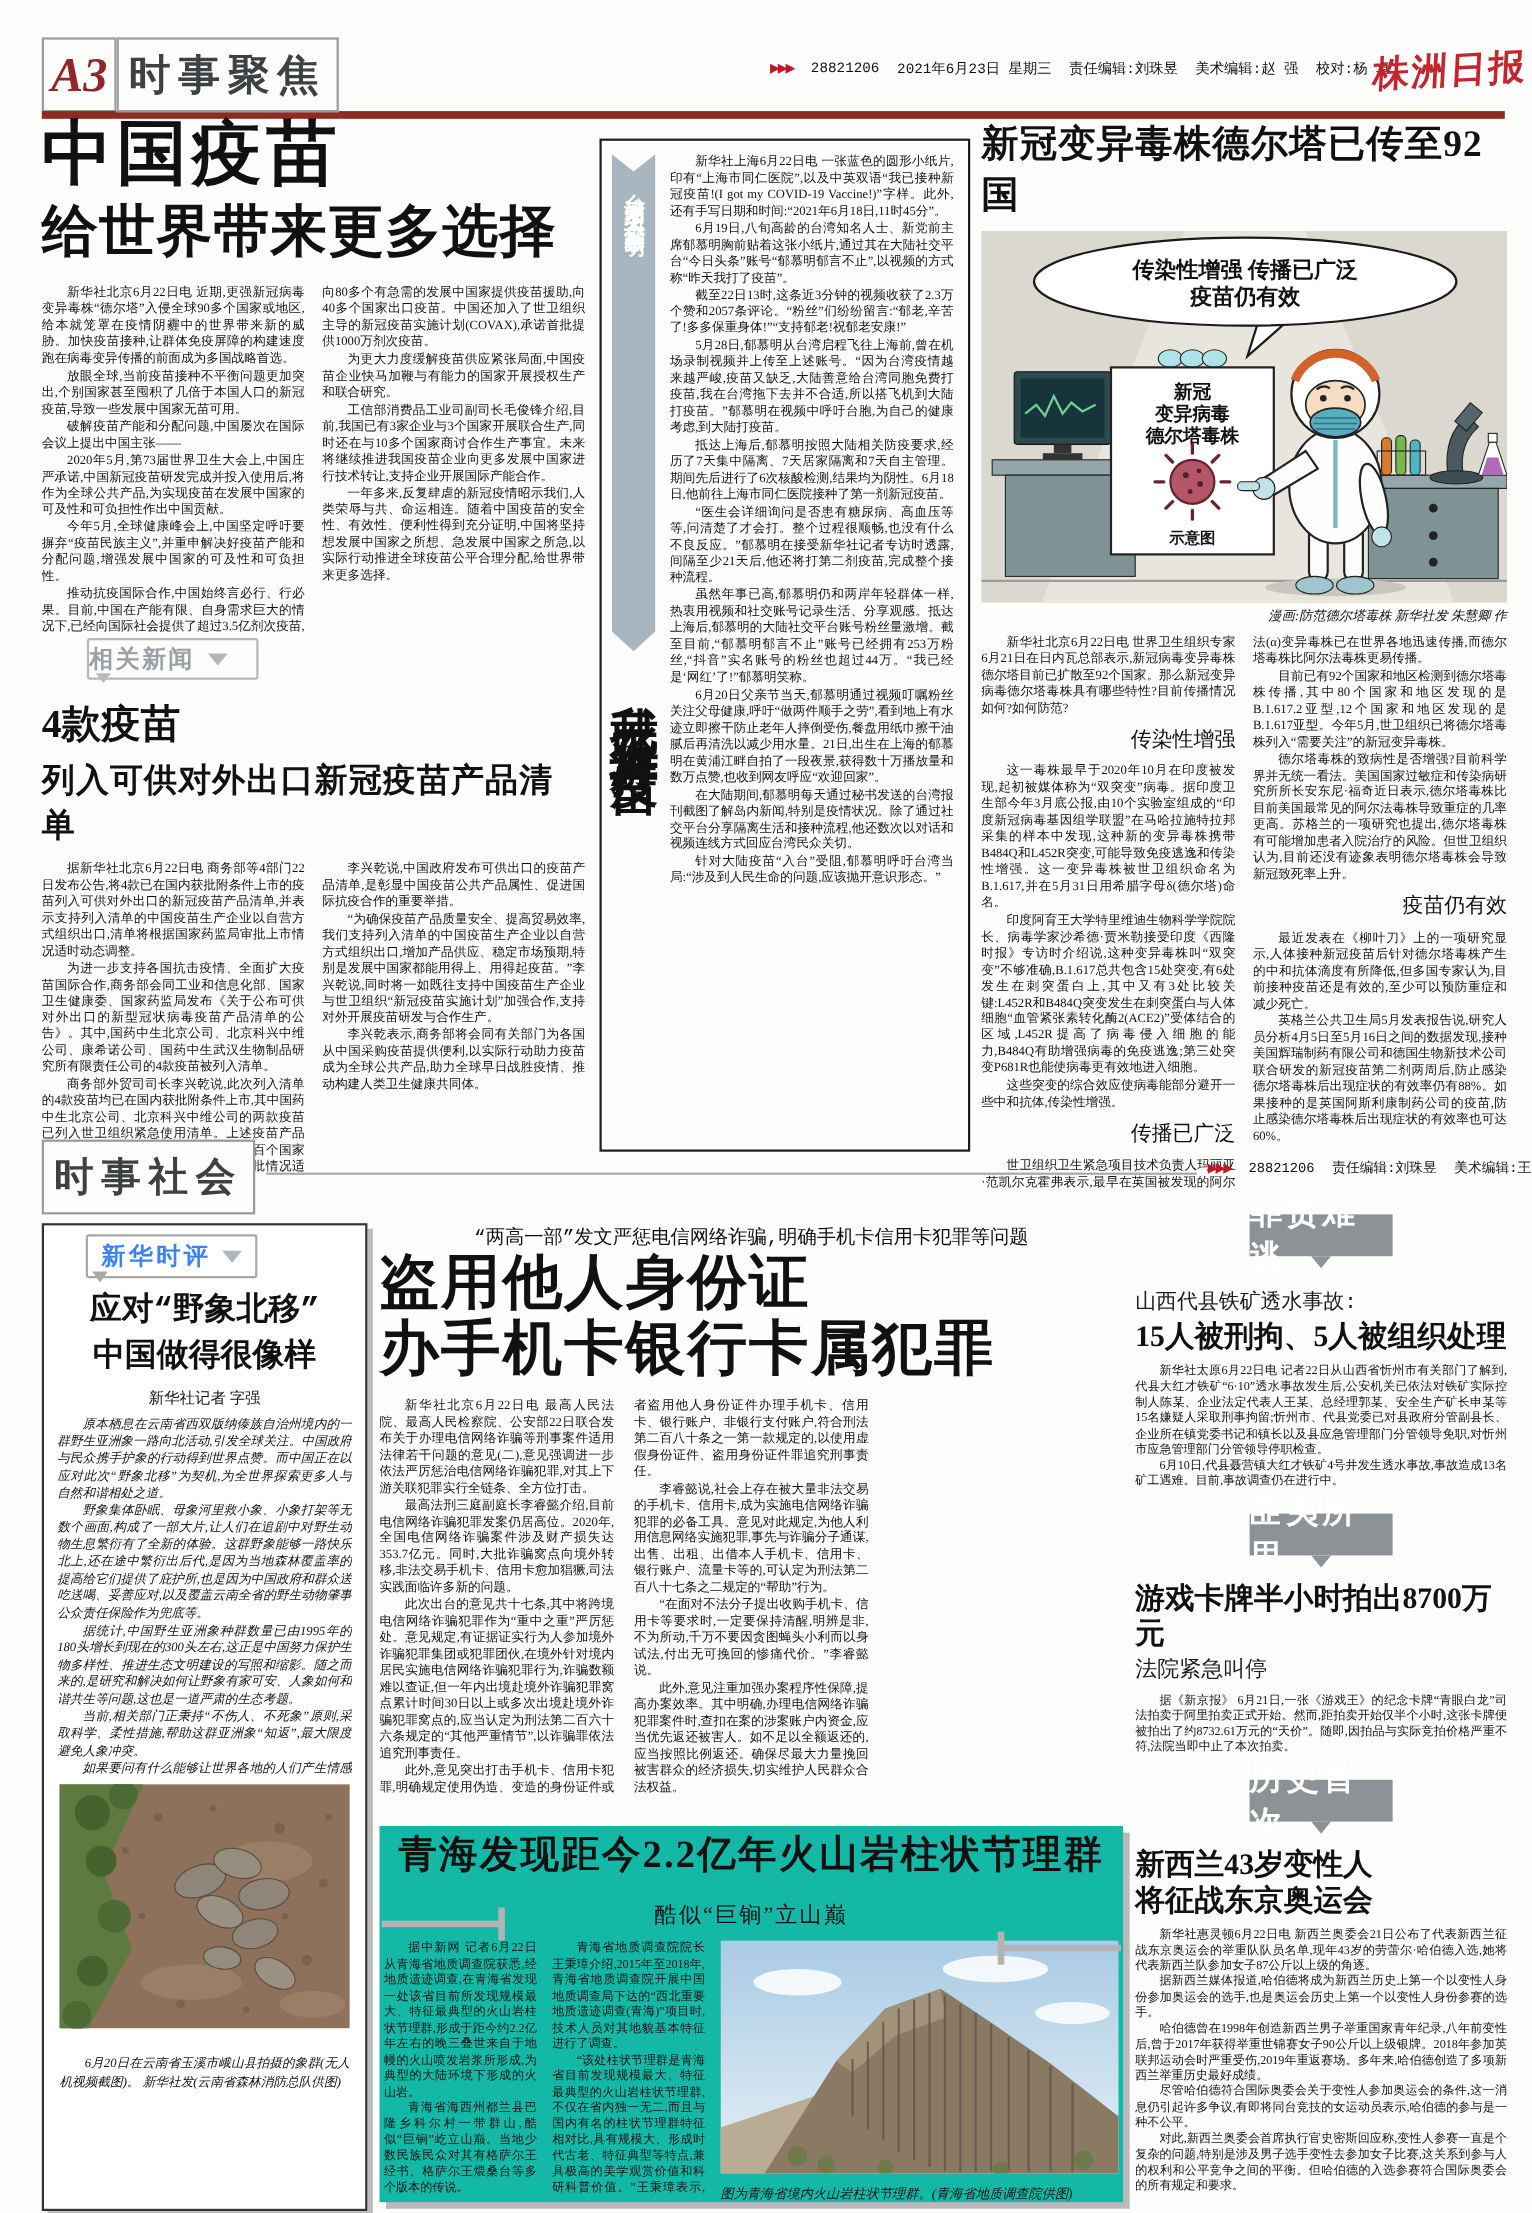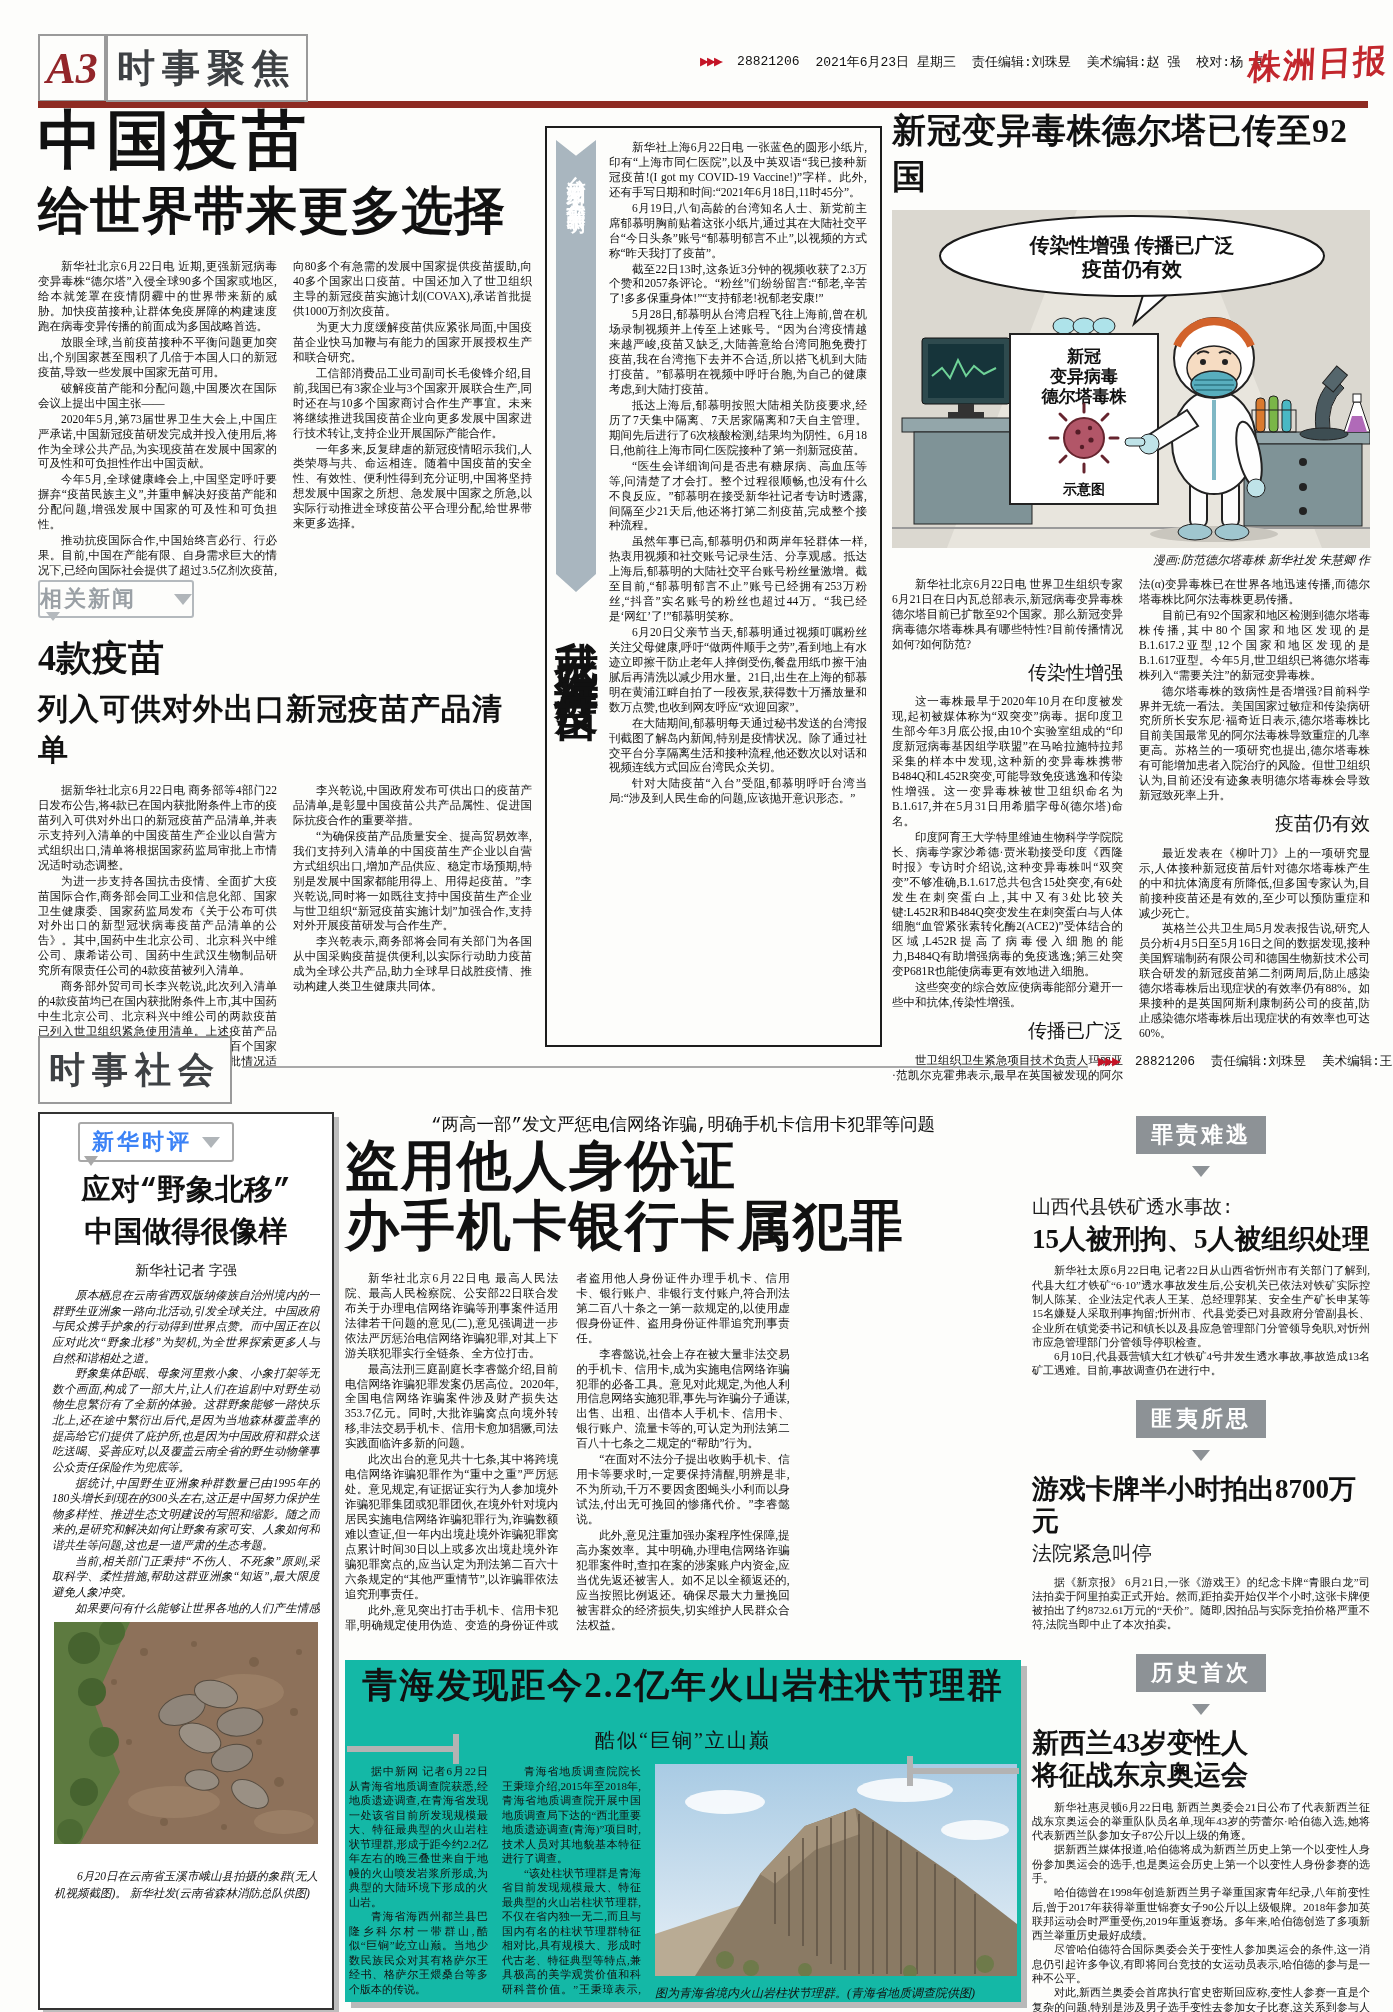--- a/index.html
+++ b/index.html
@@ -29,22 +29,22 @@
   .cols2{column-count:2;column-gap:16px;column-fill:auto;overflow:hidden;}
   .cols3{column-count:3;column-gap:18px;column-fill:auto;overflow:hidden;}
   
   #vaccine{position:absolute;left:38px;top:112px;width:494px;}
   .vt1{font-size:64px;font-weight:900;letter-spacing:4px;line-height:1.05;}
   .vt2{font-size:51px;font-weight:900;letter-spacing:1px;line-height:1.1;margin-top:8px;}
   #vaccine .bodytxt{margin-top:16px;height:322px;}
   
   #related{position:absolute;left:38px;top:580px;width:494px;}
   .tag-bubble{position:relative;width:152px;height:34px;border:2px solid #b4b9bd;border-radius:3px;
-        display:flex;align-items:center;justify-content:space-between;gap:12px;
-        color:#9aa0a5;font-size:22px;font-weight:bold;letter-spacing:2px;}
+        display:flex;align-items:center;justify-content:flex-start;gap:12px;
+        color:#9aa0a5;font-size:22px;font-weight:bold;letter-spacing:2px;margin-left:41px;}
   .tag-bubble:after{content:"";position:absolute;left:6px;bottom:-12px;width:0;height:0;
         border:7px solid transparent;border-top:9px solid #b4b9bd;}
   .tri-down{width:0;height:0;border-left:9px solid transparent;border-right:9px solid transparent;
         border-top:11px solid #b0b5b9;}
   .rt1{font-size:36px;font-weight:900;margin-top:16px;}
   .rt2{font-size:30px;font-weight:900;margin-top:6px;letter-spacing:1px;}
   #related .bodytxt{margin-top:12px;height:316px;}
   
   #taiwanbox{position:absolute;left:545px;top:126px;width:333px;height:917px;border:2px solid #1d1d1d;background:#fdfdfb;}
   .ribbon{position:absolute;left:9px;top:12px;width:40px;height:452px;background:#a9b6bf;
@@ -86,22 +86,22 @@
   .qtitle{text-align:center;font-size:35px;font-weight:900;letter-spacing:2px;margin-top:2px;}
   .qsub{text-align:center;font-size:20px;margin-top:18px;letter-spacing:2px;}
   .qrow{display:flex;gap:14px;margin-top:10px;padding:0 4px;}
   .qbody{width:296px;height:238px;column-count:2;column-gap:14px;column-fill:auto;overflow:hidden;
         font-size:11px;line-height:1.32;}
   .qphotocol{width:362px;}
   .qcap{font-size:12px;font-style:italic;text-align:left;margin-top:5px;text-indent:0;}
   .bracket{position:absolute;background:#b3b3b3;}
   
   #rightcol{position:absolute;left:1032px;top:1104px;width:338px;}
-  .graytag{width:130px;height:38px;background:#8d9296;color:#fff;font-size:22px;font-weight:bold;
-        display:flex;align-items:center;justify-content:center;margin:12px auto;letter-spacing:3px;}
+  .graytag{width:130px;height:38px;background:#8d9296;color:#fff;font-size:30px;font-weight:bold;
+        display:flex;align-items:center;justify-content:center;margin:0 auto;letter-spacing:3px;}
   .graytag-tri{width:0;height:0;border:9px solid transparent;border-top:11px solid #8d9296;margin:0 auto;}
   .skicker{font-size:19px;margin-top:8px;color:#1c1c1c;}
   .stitle{font-size:27px;font-weight:900;margin-top:3px;line-height:1.2;}
   .sbody{margin-top:8px;font-size:11px;line-height:1.3;}
   .ssub{font-size:20px;margin-top:2px;color:#1c1c1c;}
   .artgap{margin-top:22px;}
 </style>
 </head>
 <body>
 

